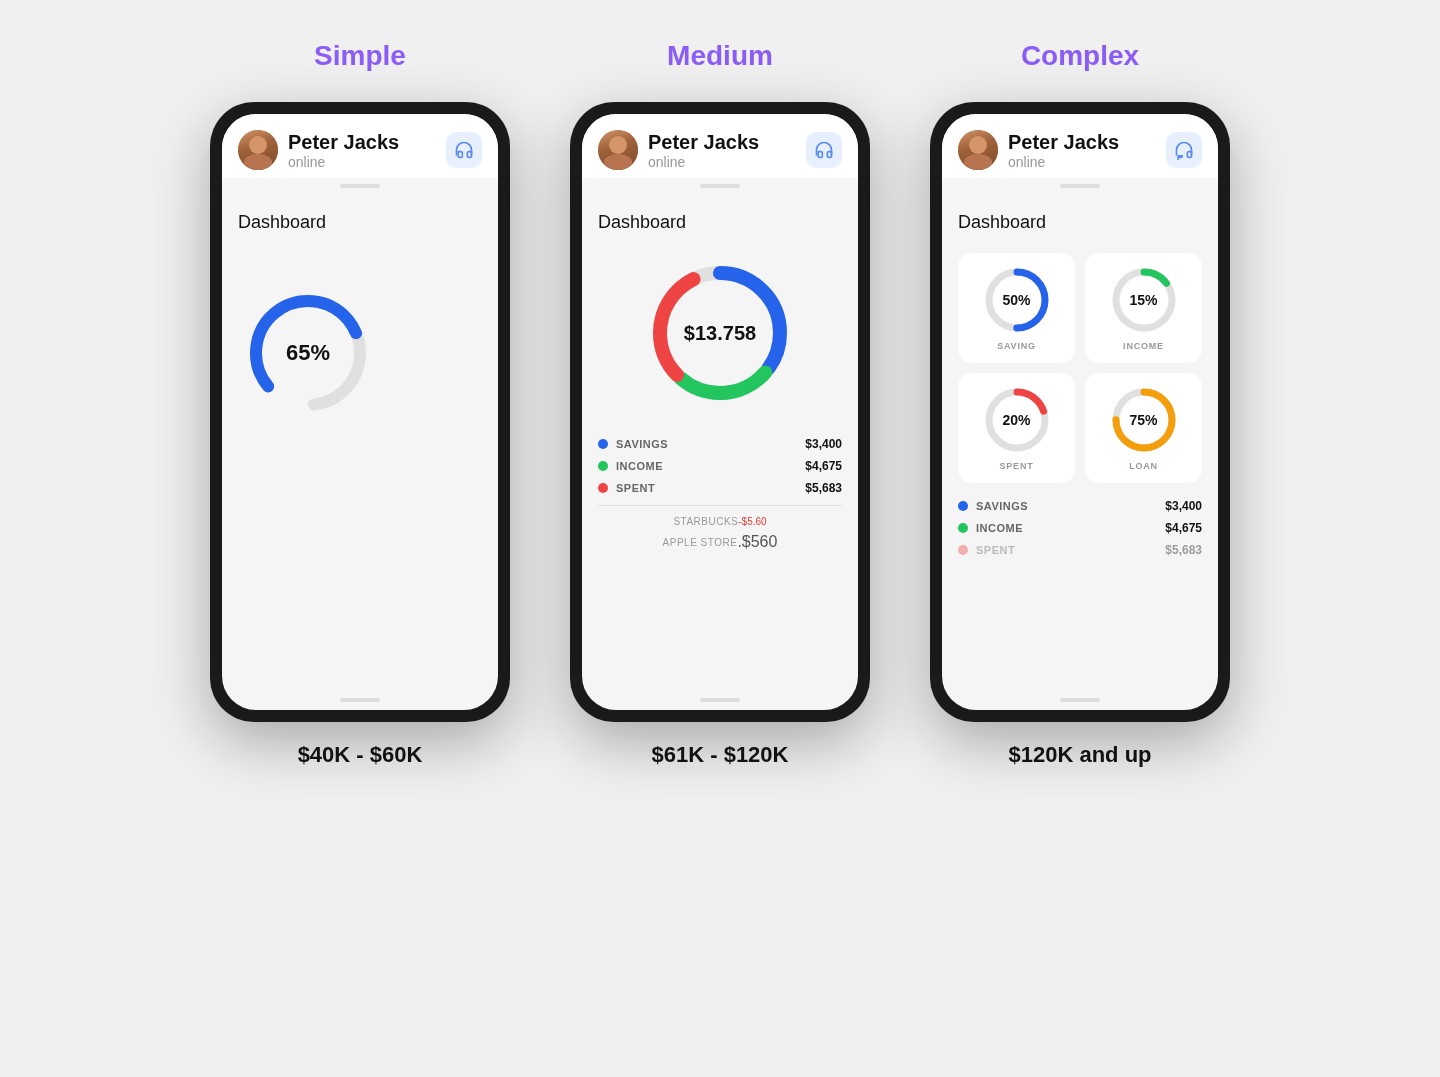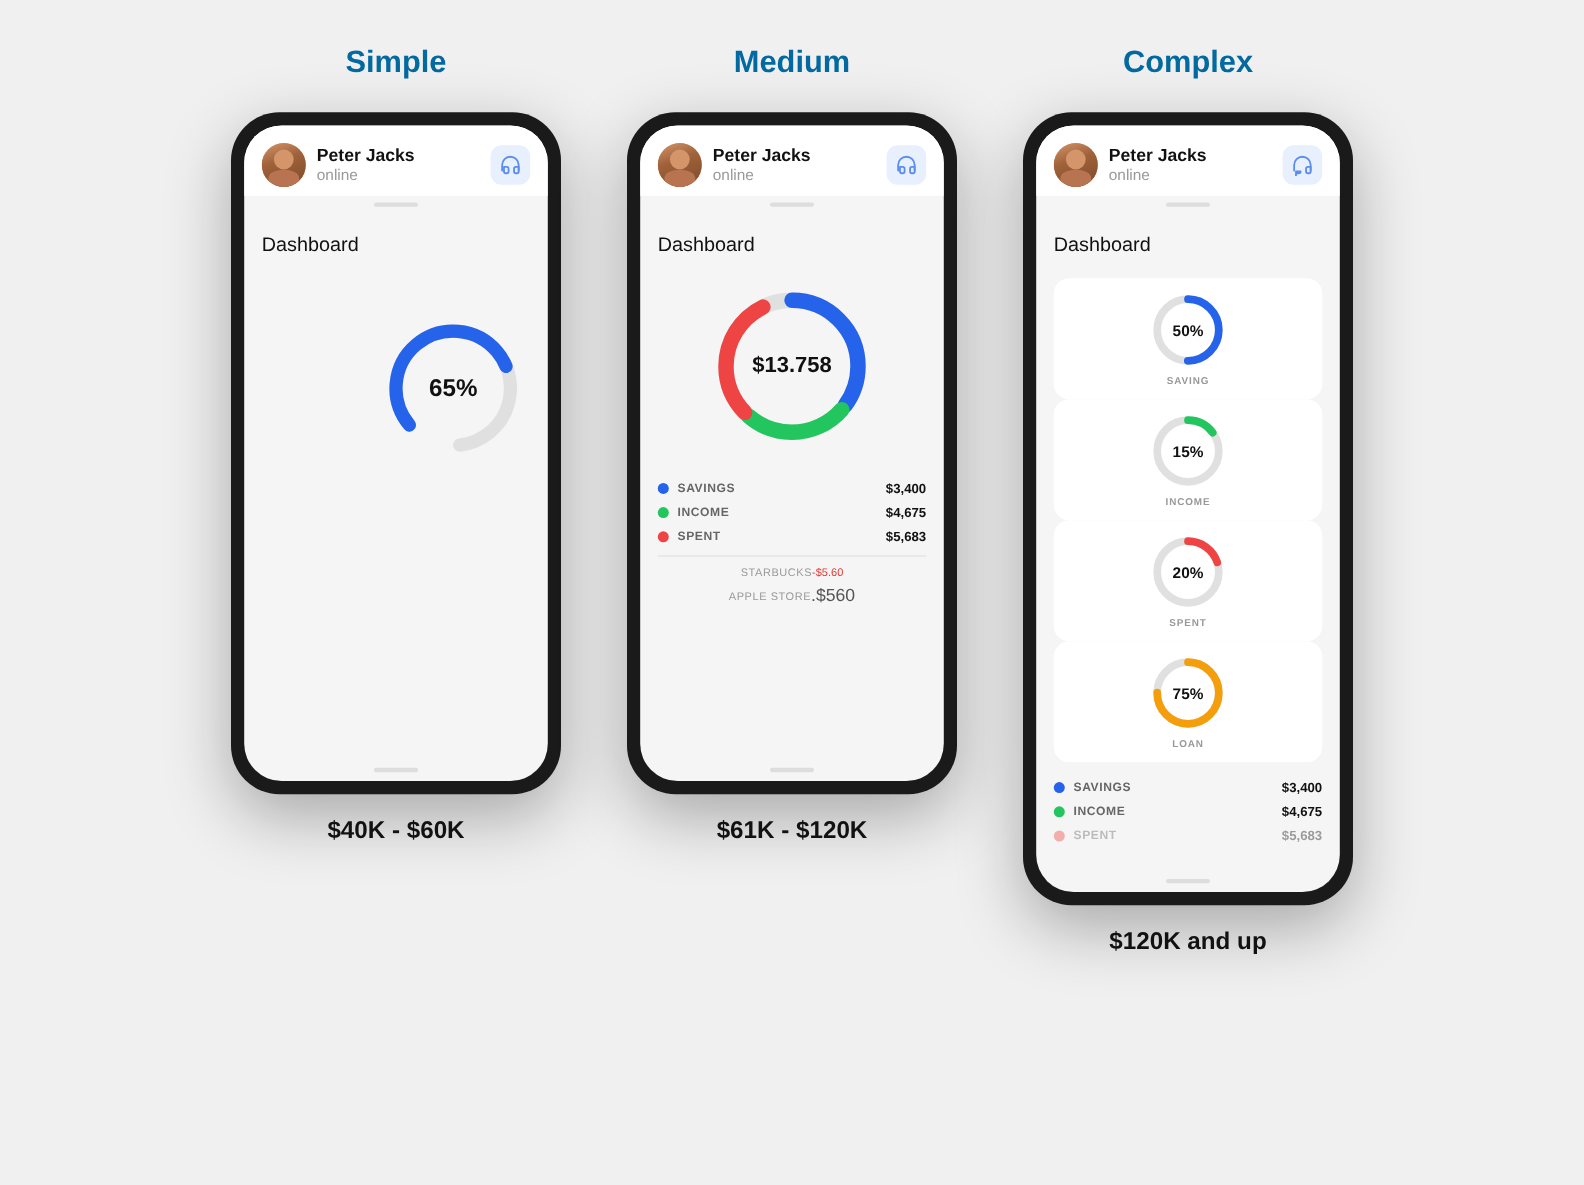--- a/index.html
+++ b/index.html
@@ -28,21 +28,21 @@
     }
     .phone-column {
       display: flex;
       flex-direction: column;
       align-items: center;
       gap: 20px;
     }
     .phone-title {
       font-size: 28px;
       font-weight: 700;
-      color: #0369a1;
+      color: #8b5cf6;
       margin-bottom: 10px;
     }
     .phone-frame {
       width: 300px;
       min-height: 620px;
       background: #1a1a1a;
       border-radius: 44px;
       padding: 12px;
       box-shadow: 0 20px 60px rgba(0,0,0,0.3);
     }
@@ -103,21 +103,21 @@
       border-radius: 50% 50% 0 0;
       position: absolute;
       bottom: 0;
       left: 6px;
     }
     .user-info {
       display: flex;
       flex-direction: column;
     }
     .user-name {
-      font-size: 16px;
+      font-size: 20px;
       font-weight: 600;
       color: #111;
     }
     .user-status {
       font-size: 14px;
       color: #999;
     }
     .headphone-icon {
       width: 36px;
       height: 36px;
@@ -145,21 +145,21 @@
     .dashboard-label {
       font-size: 18px;
       font-weight: 400;
       color: #111;
       margin-bottom: 20px;
     }
     
     .donut-container {
       display: flex;
       align-items: center;
-      justify-content: flex-end;
+      justify-content: flex-start;
       padding: 30px 0;
     }
     .donut-wrapper {
       position: relative;
       width: 140px;
       height: 140px;
     }
     .donut-wrapper svg {
       width: 140px;
       height: 140px;
@@ -247,21 +247,22 @@
       color: #e53935;
     }
     .transaction-value-dark {
       font-size: 16px;
       font-weight: 500;
       color: #555;
     }
     
     .grid-2x2 {
       display: grid;
-      grid-template-columns: 1fr;
+      grid-template-columns: 1fr 1fr;
+      gap: 10px;
       margin-bottom: 16px;
     }
     .grid-card {
       background: #fff;
       border-radius: 14px;
       padding: 12px 8px;
       display: flex;
       flex-direction: column;
       align-items: center;
       gap: 6px;

